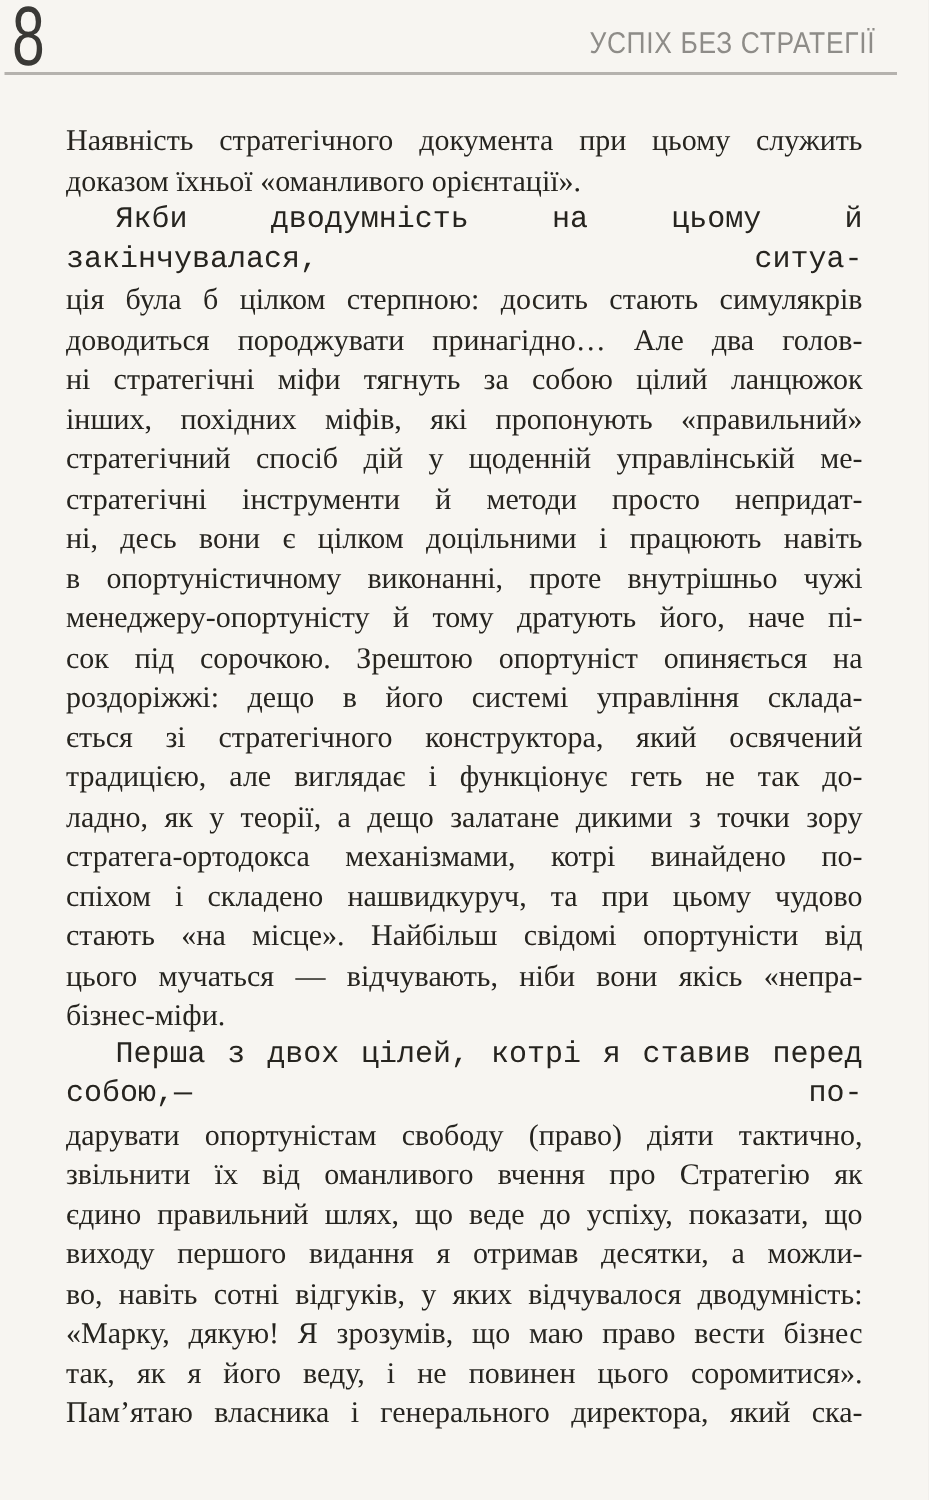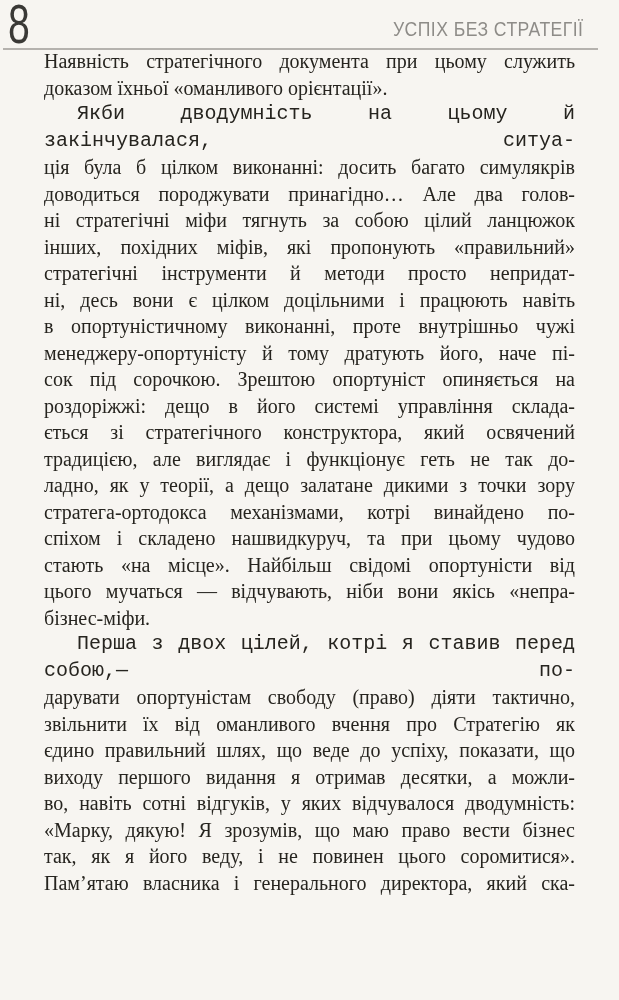--- a/index.html
+++ b/index.html
@@ -35,21 +35,21 @@
     color:var(--muted);
     transform:scaleX(0.88);
     transform-origin:right center;
     white-space:nowrap;
   }
   .rule{
     position:absolute;left:3px;right:21px;top:48px;
     height:2px;background:var(--rule);
   }
   .body-text{
-    position:absolute;left:44px;top:48px;width:531px;
+    position:absolute;left:44px;top:81px;width:531px;
     font-family:"Liberation Serif","DejaVu Serif",serif;
     font-size:20px;line-height:26.5px;
     color:var(--text);
   }
   .para{margin:0;padding:0;}
   .line{
     text-align:justify;
     text-align-last:justify;
     white-space:normal;
   }
@@ -66,24 +66,25 @@
     <div class="rule"></div>
   </header>
 
   <main class="body-text">
       <div class="para">
         <div class="line first">Наявність стратегічного документа при цьому служить</div>
         <div class="line para-end">доказом їхньої «оманливого орієнтації».</div>
       </div>
       <div class="para indent">
         <div class="line first">Якби дводумність на цьому й закінчувалася, ситуа-</div>
-        <div class="line">ція була б цілком виконанні: досить багато симулякрів</div>
+        <div class="line">ція була б цілком стерпною: досить стають симулякрів</div>
         <div class="line">доводиться породжувати принагідно… Але два голов-</div>
         <div class="line">ні стратегічні міфи тягнуть за собою цілий ланцюжок</div>
         <div class="line">інших, похідних міфів, які пропонують «правильний»</div>
+        <div class="line">стратегічний спосіб дій у щоденній управлінській ме-</div>
         <div class="line">стратегічні інструменти й методи просто непридат-</div>
         <div class="line">ні, десь вони є цілком доцільними і працюють навіть</div>
         <div class="line">в опортуністичному виконанні, проте внутрішньо чужі</div>
         <div class="line">менеджеру-опортуністу й тому дратують його, наче пі-</div>
         <div class="line">сок під сорочкою. Зрештою опортуніст опиняється на</div>
         <div class="line">роздоріжжі: дещо в його системі управління склада-</div>
         <div class="line">ється зі стратегічного конструктора, який освячений</div>
         <div class="line">традицією, але виглядає і функціонує геть не так до-</div>
         <div class="line">ладно, як у теорії, а дещо залатане дикими з точки зору</div>
         <div class="line">стратега-ортодокса механізмами, котрі винайдено по-</div>

